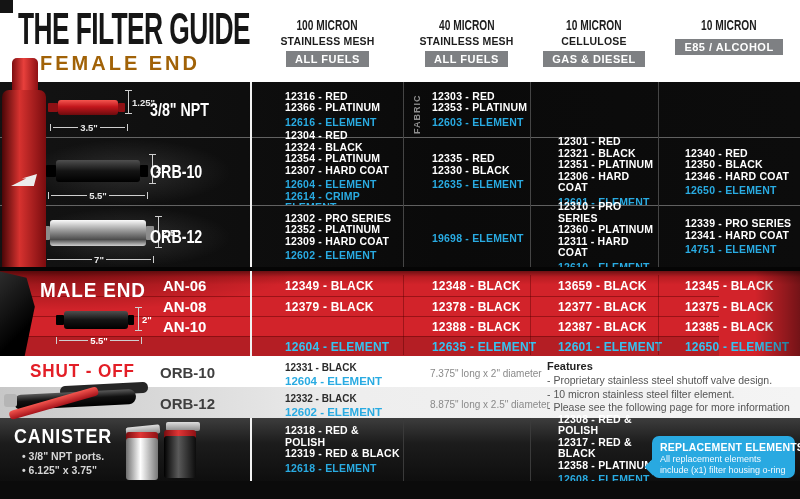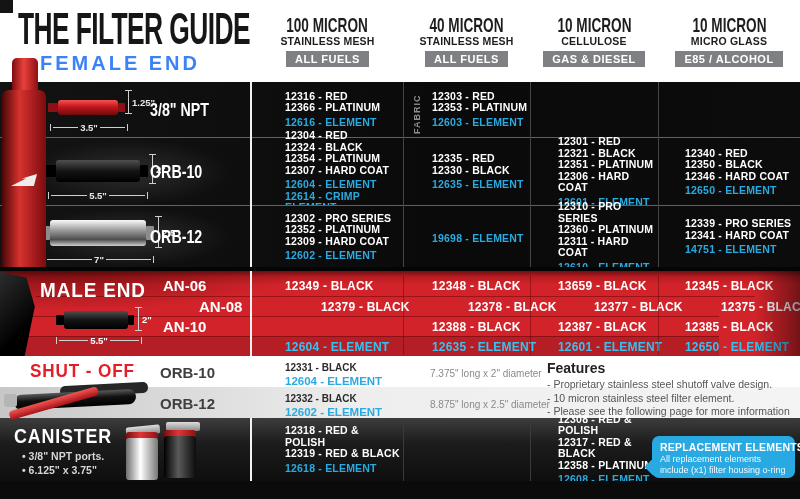--- a/index.html
+++ b/index.html
@@ -4,25 +4,25 @@
 <style>
   html,body{margin:0;padding:0;background:#ddd;}
   .stage{position:relative;width:800px;height:499px;background:#fff;overflow:hidden;
          font-family:"Liberation Sans",sans-serif;}
   .abs{position:absolute;}
   i{font-style:normal;display:block;}
 
   
   .title{left:18px;top:4px;font-size:44px;font-weight:800;color:#161616;letter-spacing:-1px;
          white-space:nowrap;transform:scaleX(.6);transform-origin:0 0;}
-  .subtitle{left:40px;top:52px;font-size:20px;font-weight:800;color:#3b82f6;letter-spacing:3px;white-space:nowrap;}
+  .subtitle{left:40px;top:52px;font-size:20px;font-weight:800;color:#a16207;letter-spacing:3px;white-space:nowrap;}
   .corner-sq{left:0;top:0;width:13px;height:13px;background:#141414;}
   .colheads{left:252px;top:15px;width:548px;display:grid;grid-template-columns:151px 127px 128px 142px;}
   .colhead{text-align:center;}
-  .ch-micron{font-size:20px;font-weight:800;color:#1d1d1d;line-height:20px;white-space:nowrap;}
+  .ch-micron{font-size:15px;font-weight:800;color:#1d1d1d;line-height:20px;white-space:nowrap;}
   .ch-micron span{display:inline-block;transform:scaleX(.68);transform-origin:center;}
   .ch-media{font-size:10.5px;font-weight:800;color:#1d1d1d;letter-spacing:.2px;line-height:12px;white-space:nowrap;}
   .ch-badge{display:inline-block;margin-top:4px;background:#7e8083;color:#fff;font-size:11px;
             font-weight:800;letter-spacing:.5px;padding:2px 9px;white-space:nowrap;}
 
   
   .parts{color:#fff;font-size:10.5px;font-weight:700;line-height:11.5px;letter-spacing:.2px;white-space:pre-line;}
   .elems{color:#29abe2;font-size:10.5px;font-weight:700;line-height:11.5px;letter-spacing:.2px;
          white-space:pre-line;margin-top:3px;}
   .fc{position:absolute;top:0;bottom:0;display:flex;flex-direction:column;justify-content:center;}
@@ -68,21 +68,21 @@
   
   .shutoff{left:0;top:356px;width:800px;height:62px;background:#fff;}
   .so-row2{left:0;top:31px;width:800px;height:31px;background:linear-gradient(90deg,#c7c7c7,#eee 45%,#f4f4f4);}
   .so-title{left:30px;top:4px;font-size:19px;font-weight:800;color:#e31e26;letter-spacing:1px;
             transform:scaleX(.9);transform-origin:0 0;white-space:nowrap;z-index:6;}
   .so-label{position:absolute;left:160px;font-size:15px;font-weight:800;color:#3f3f3f;}
   .so-part{font-size:10px;font-weight:800;color:#2b2b2b;line-height:13px;white-space:nowrap;}
   .so-elem{font-size:11.5px;font-weight:800;color:#29abe2;line-height:12px;margin-top:1px;white-space:nowrap;}
   .so-size{position:absolute;left:430px;width:140px;font-size:10px;color:#8a8a8a;white-space:nowrap;}
   .features{left:547px;top:4px;width:245px;}
-  .feat-title{font-size:14px;font-weight:800;color:#222;}
+  .feat-title{font-size:11px;font-weight:800;color:#222;}
   .feat-items{font-size:10.5px;color:#555;line-height:13.5px;white-space:pre-line;margin-top:2px;}
 
   
   .canister{left:0;top:418px;width:800px;height:63px;
             background:linear-gradient(180deg,#3d3d3d 0%,#1c1c1c 40%,#0e0e0e 100%);}
   .can-title{left:14px;top:6px;font-size:21px;font-weight:800;color:#fff;letter-spacing:1px;
              transform:scaleX(.85);transform-origin:0 0;white-space:nowrap;}
   .can-bullets{left:22px;top:32px;font-size:10.5px;font-weight:700;color:#d6d6d6;line-height:13.5px;white-space:pre-line;}
   .badge{left:652px;top:18px;width:143px;height:42px;background:#29a9e1;border-radius:7px;z-index:3;}
   .badge::before{content:"";position:absolute;left:-5px;bottom:5px;width:12px;height:12px;background:#29a9e1;transform:rotate(45deg);}
@@ -134,21 +134,20 @@
       <div class="ch-media">STAINLESS MESH</div>
       <div class="ch-badge">ALL FUELS</div>
     </div>
     <div class="colhead">
       <div class="ch-micron"><span>10 MICRON</span></div>
       <div class="ch-media">CELLULOSE</div>
       <div class="ch-badge">GAS &amp; DIESEL</div>
     </div>
     <div class="colhead">
       <div class="ch-micron"><span>10 MICRON</span></div>
-      <div class="ch-media">MICRO GLASS</div>
       <div class="ch-badge">E85 / ALCOHOL</div>
     </div>
   </div>
 
   <section class="abs female">
 
     <div class="frow" style="top:0;height:55px;">
       <div class="fbody" style="left:58px;top:18px;width:60px;height:15px;background:linear-gradient(180deg,#f4554f,#c3161c 45%,#6d0b0e);"></div>
       <i class="stub" style="left:48px;top:21px;width:10px;height:9px;background:#8e1014;"></i>
       <i class="stub" style="left:118px;top:21px;width:7px;height:9px;background:#8e1014;"></i>
@@ -276,21 +275,21 @@
     <div class="abs male-fit"></div>
     <div class="abs male-title">MALE END</div>
 
     <div class="mrow" style="top:5px;">
       <span class="mlabel">AN-06</span>
       <span class="mpart" style="left:285px;">12349 - BLACK</span>
       <span class="mpart" style="left:432px;">12348 - BLACK</span>
       <span class="mpart" style="left:558px;">13659 - BLACK</span>
       <span class="mpart" style="left:685px;">12345 - BLACK</span>
     </div>
-    <div class="mrow sep" style="top:25px;margin-left:36px;">
+    <div class="mrow sep" style="top:25px;">
       <span class="mlabel">AN-08</span>
       <span class="mpart" style="left:285px;">12379 - BLACK</span>
       <span class="mpart" style="left:432px;">12378 - BLACK</span>
       <span class="mpart" style="left:558px;">12377 - BLACK</span>
       <span class="mpart" style="left:685px;">12375 - BLACK</span>
     </div>
     <div class="mrow sep" style="top:45px;">
       <span class="mlabel">AN-10</span>
       <span class="mpart" style="left:432px;">12388 - BLACK</span>
       <span class="mpart" style="left:558px;">12387 - BLACK</span>

